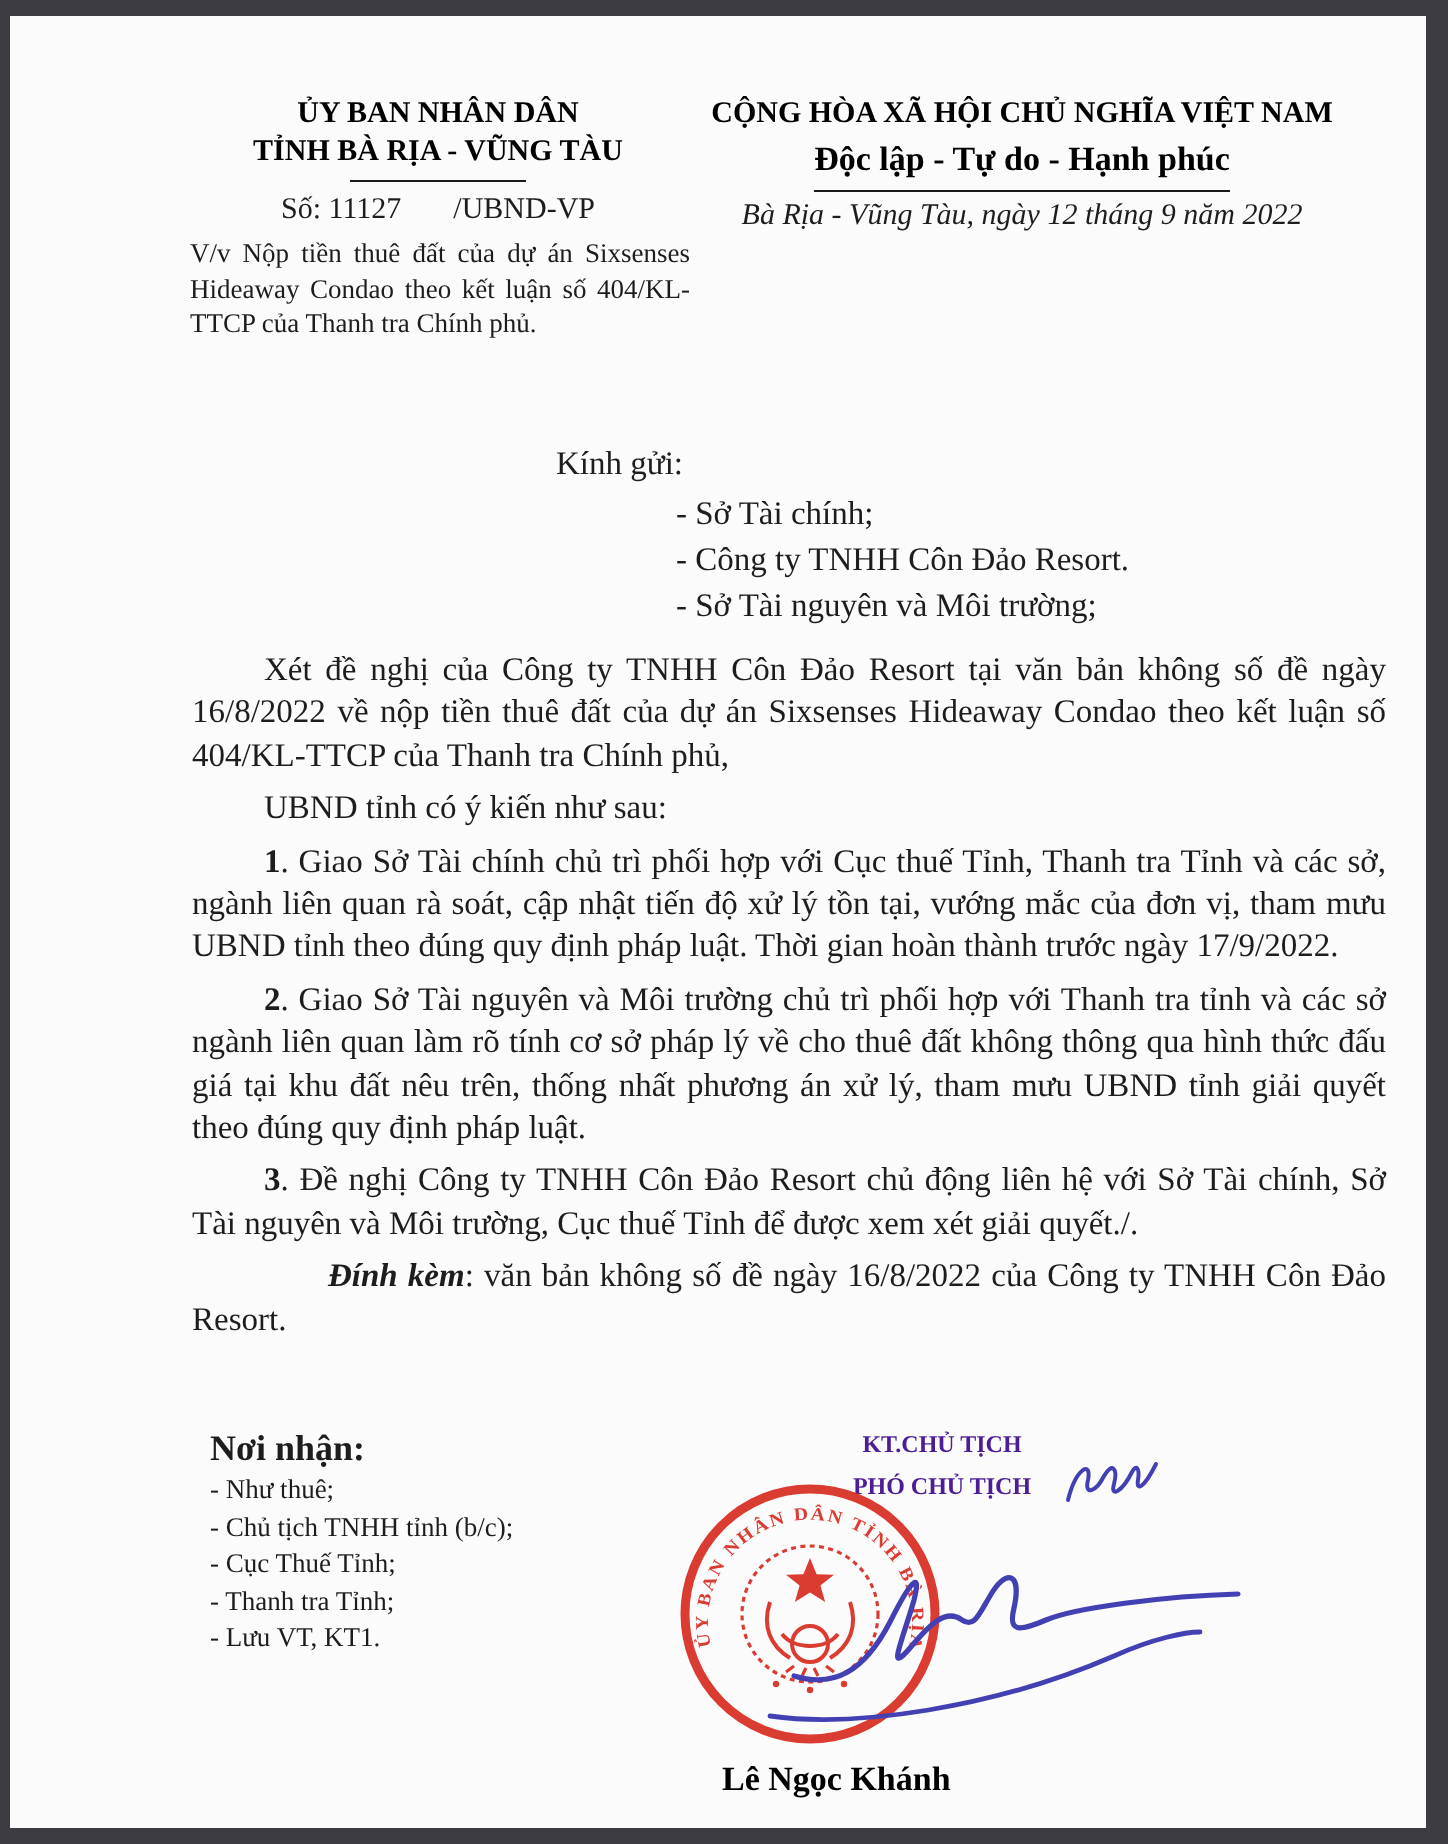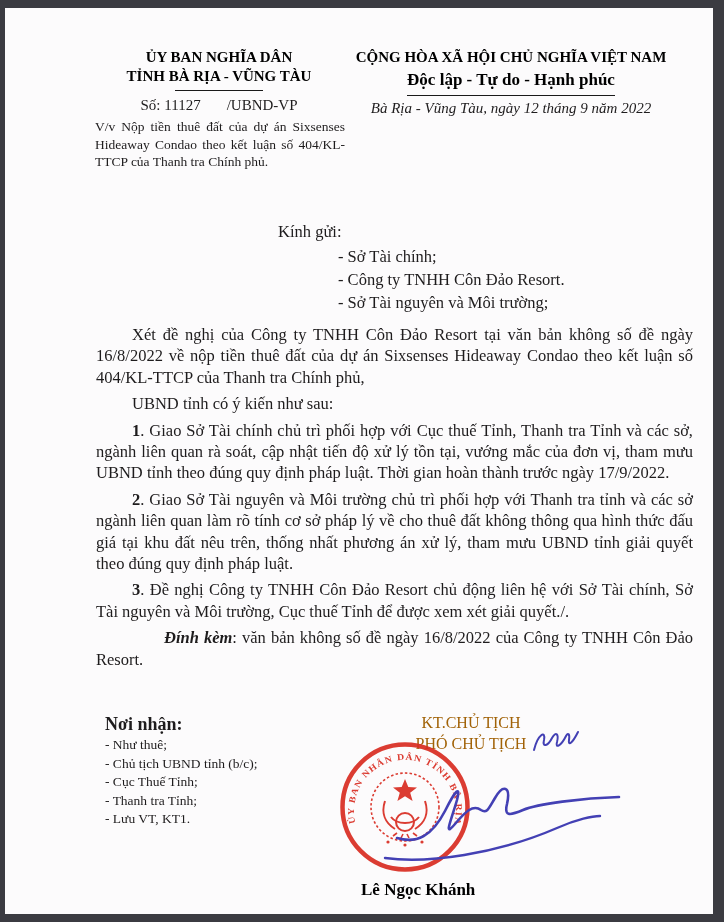--- a/index.html
+++ b/index.html
@@ -41,35 +41,35 @@
   }
   .body-block p{margin:0 0 0 0;text-indent:36px;}
   .body-block p + p{margin-top:5px;}
   .b{font-weight:bold;}
   .bi{font-weight:bold;font-style:italic;margin-left:32px;}
   
   .noinhan{position:absolute;left:100px;top:706px;}
   .noinhan-label{font-weight:bold;font-size:18px;margin-bottom:1px;}
   .noinhan-item{font-size:13.5px;line-height:18.5px;}
   .sign-titles{position:absolute;left:356px;top:704px;width:220px;text-align:center;}
-  .sign-title{font-weight:normal;font-size:16px;line-height:21px;color:#a16207;}
+  .sign-title{font-weight:bold;font-size:12px;line-height:21px;color:#4c1d95;}
   .signer-name{position:absolute;left:356px;top:872px;width:220px;
     font-weight:bold;font-size:17px;color:#000;}
   .stamp{position:absolute;left:332px;top:731px;width:136px;height:136px;opacity:.92;}
   .initials{position:absolute;left:523px;top:718px;width:56px;height:34px;}
   .signature{position:absolute;left:372px;top:758px;width:250px;height:100px;}
 </style>
 </head>
 <body>
 
 <div class="page">
 
   <div class="header-row">
     <div class="col-left">
-      <div class="org-line">ỦY BAN NGHĨA DÂN</div>
+      <div class="org-line">ỦY BAN NHÂN DÂN</div>
       <div class="org-line">TỈNH BÀ RỊA - VŨNG TÀU</div>
       <div class="rule rule-left"></div>
       <div class="so-line"><span>Số: 11127</span><span class="so-gap"></span><span>/UBND-VP</span></div>
       <div class="subject">V/v Nộp tiền thuê đất của dự án Sixsenses Hideaway Condao theo kết luận số 404/KL-TTCP của Thanh tra Chính phủ.</div>
     </div>
     <div class="col-right">
       <div class="org-line">CỘNG HÒA XÃ HỘI CHỦ NGHĨA VIỆT NAM</div>
       <div class="motto">Độc lập - Tự do - Hạnh phúc</div>
       <div class="rule rule-right"></div>
       <div class="place-date">Bà Rịa - Vũng Tàu, ngày 12 tháng 9 năm 2022</div>
@@ -88,21 +88,21 @@
     <p>UBND tỉnh có ý kiến như sau:</p>
     <p><span class="b">1</span><span>. Giao Sở Tài chính chủ trì phối hợp với Cục thuế Tỉnh, Thanh tra Tỉnh và các sở, ngành liên quan rà soát, cập nhật tiến độ xử lý tồn tại, vướng mắc của đơn vị, tham mưu UBND tỉnh theo đúng quy định pháp luật. Thời gian hoàn thành trước ngày 17/9/2022.</span></p>
     <p><span class="b">2</span><span>. Giao Sở Tài nguyên và Môi trường chủ trì phối hợp với Thanh tra tỉnh và các sở ngành liên quan làm rõ tính cơ sở pháp lý về cho thuê đất không thông qua hình thức đấu giá tại khu đất nêu trên, thống nhất phương án xử lý, tham mưu UBND tỉnh giải quyết theo đúng quy định pháp luật.</span></p>
     <p><span class="b">3</span><span>. Đề nghị Công ty TNHH Côn Đảo Resort chủ động liên hệ với Sở Tài chính, Sở Tài nguyên và Môi trường, Cục thuế Tỉnh để được xem xét giải quyết./.</span></p>
     <p><span class="bi">Đính kèm</span><span>: văn bản không số đề ngày 16/8/2022 của Công ty TNHH Côn Đảo Resort.</span></p>
   </div>
 
   <div class="noinhan">
     <div class="noinhan-label">Nơi nhận:</div>
     <div class="noinhan-item">- Như thuê;</div>
-    <div class="noinhan-item">- Chủ tịch UBND tỉnh (b/c);</div>
+    <div class="noinhan-item">- Chủ tịch TNHH tỉnh (b/c);</div>
     <div class="noinhan-item">- Cục Thuế Tỉnh;</div>
     <div class="noinhan-item">- Thanh tra Tỉnh;</div>
     <div class="noinhan-item">- Lưu VT, KT1.</div>
   </div>
 
   <div class="sign-titles">
     <div class="sign-title">KT.CHỦ TỊCH</div>
     <div class="sign-title">PHÓ CHỦ TỊCH</div>
   </div>
 

